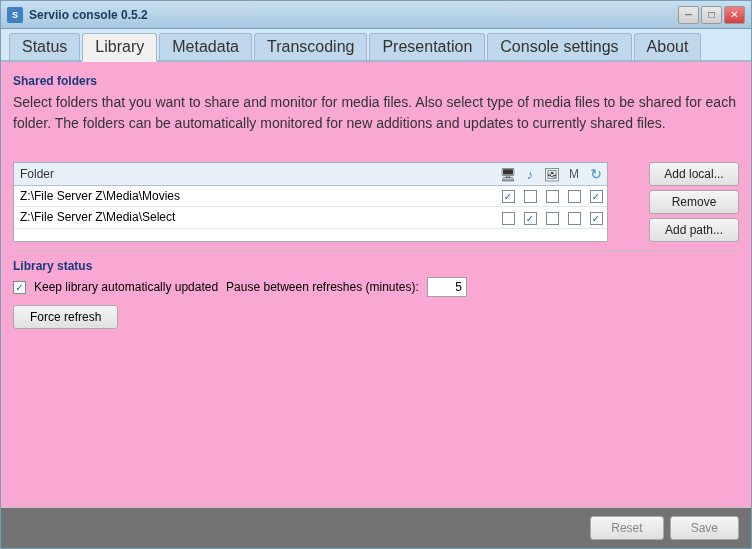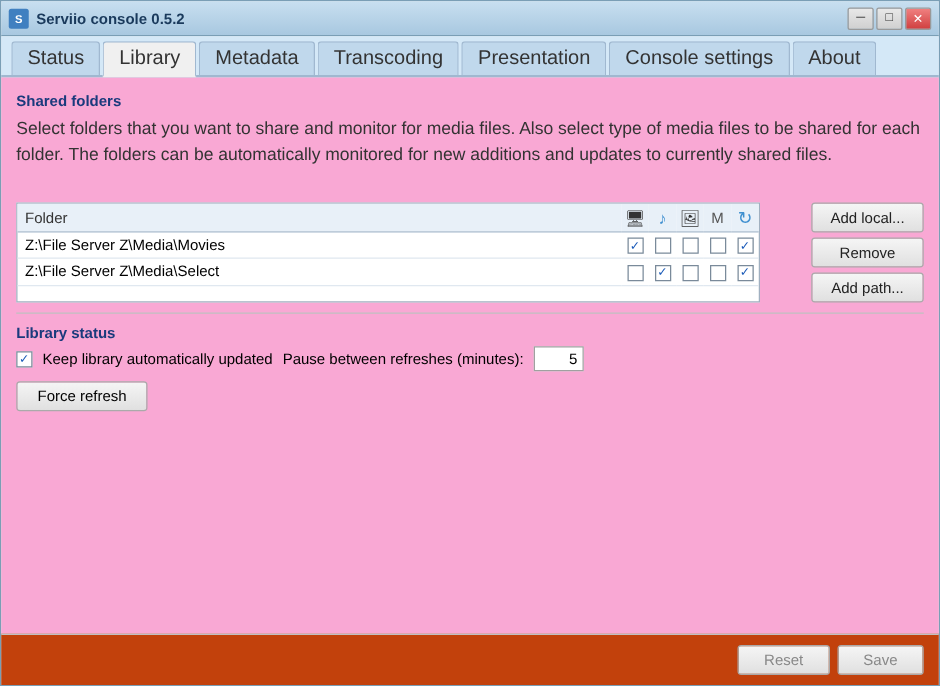--- a/index.html
+++ b/index.html
@@ -266,21 +266,21 @@
       font-size: 12px;
     }
 
     
     .bottom-bar {
       display: flex;
       justify-content: flex-end;
       gap: 6px;
       padding: 8px 12px;
       border-top: 1px solid #c0c0c0;
-      background: #c2410c;
+      background: #737373;
     }
 
     .bottom-btn {
       padding: 4px 20px;
       background: linear-gradient(to bottom, #f5f5f5, #e0e0e0);
       border: 1px solid #aaa;
       border-radius: 3px;
       cursor: pointer;
       font-size: 12px;
       color: #888;

